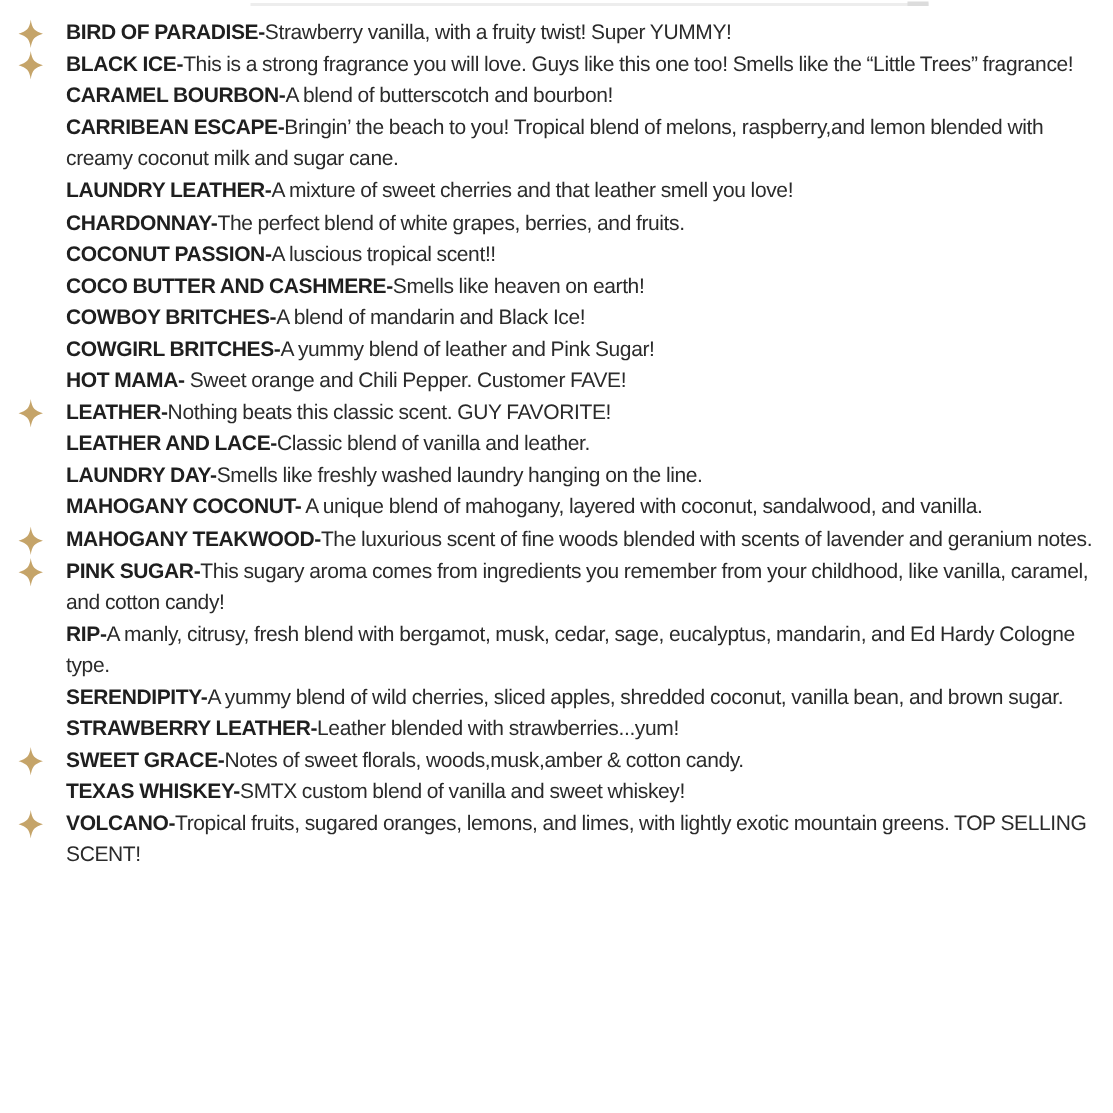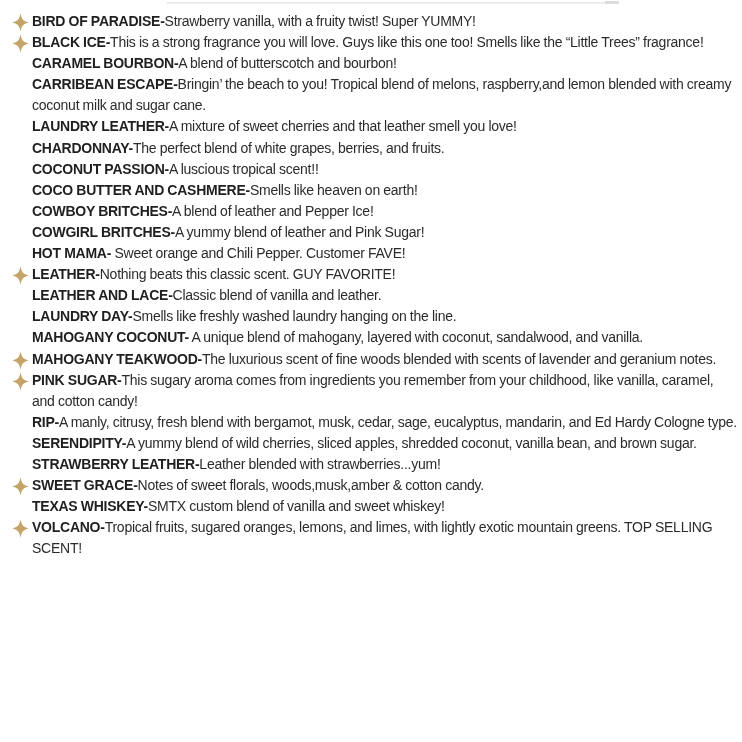--- a/index.html
+++ b/index.html
@@ -29,21 +29,21 @@
     top: -1px;
     width: 14px;
     height: 3px;
     background: #dcdcdc;
   }
   .scent-list {
     padding: 11px 5px 0 0;
   }
   .item {
     position: relative;
-    padding-left: 32px;
+    padding-left: 44px;
   }
   .item p {
     margin: 0;
     font-size: 14px;
     line-height: 21.1px;
     letter-spacing: -0.25px;
     color: #2b2b2b;
     word-spacing: -0.3px;
   }
   .item b {
@@ -109,21 +109,21 @@
 
   <div class="item">
     <p><b>COCONUT PASSION-</b><span>A luscious tropical scent!!</span></p>
   </div>
 
   <div class="item">
     <p><b>COCO BUTTER AND CASHMERE-</b><span>Smells like heaven on earth!</span></p>
   </div>
 
   <div class="item">
-    <p><b>COWBOY BRITCHES-</b><span>A blend of leather and Pepper Ice!</span></p>
+    <p><b>COWBOY BRITCHES-</b><span>A blend of mandarin and Black Ice!</span></p>
   </div>
 
   <div class="item">
     <p><b>COWGIRL BRITCHES-</b><span>A yummy blend of leather and Pink Sugar!</span></p>
   </div>
 
   <div class="item">
     <p><b>HOT MAMA-</b><span> Sweet orange and Chili Pepper. Customer FAVE!</span></p>
   </div>
 

